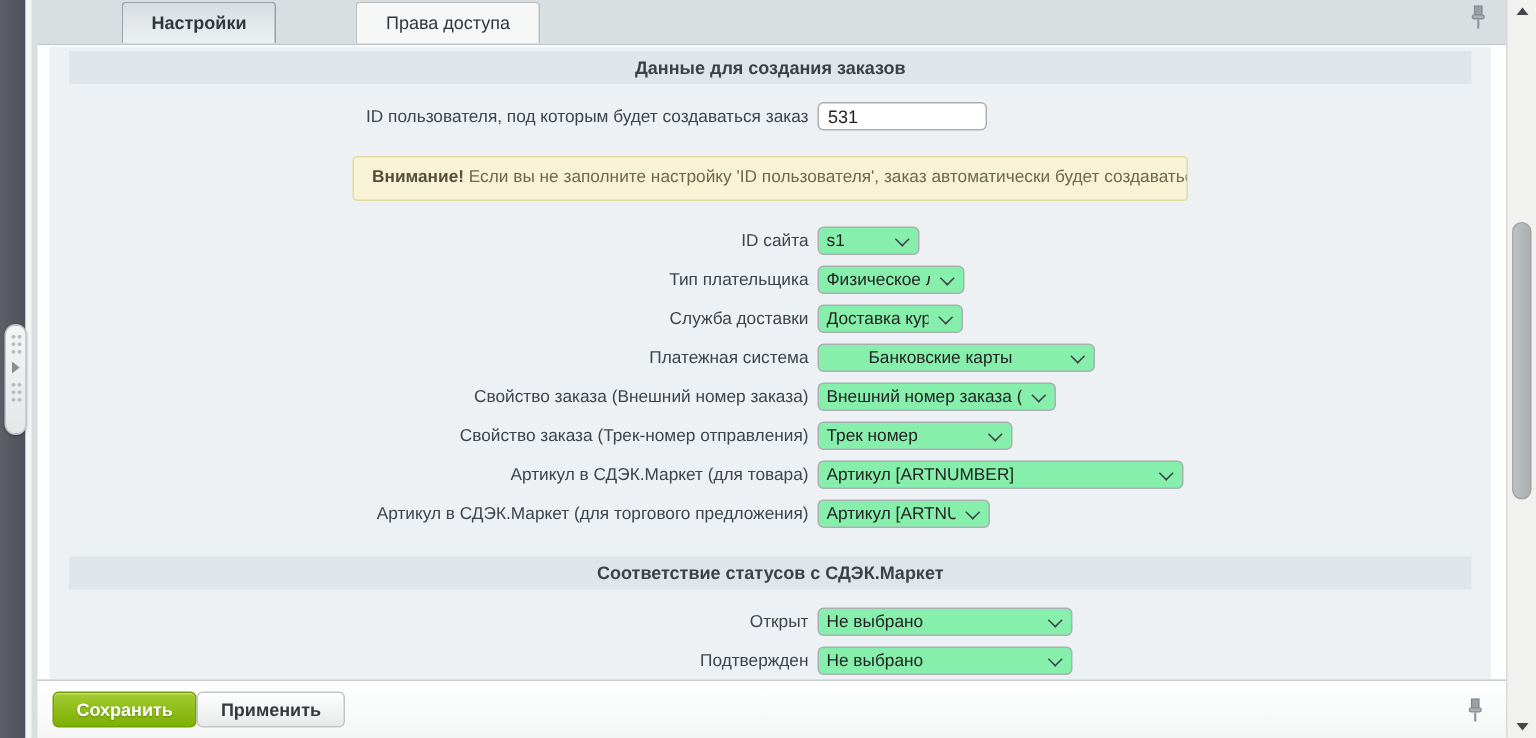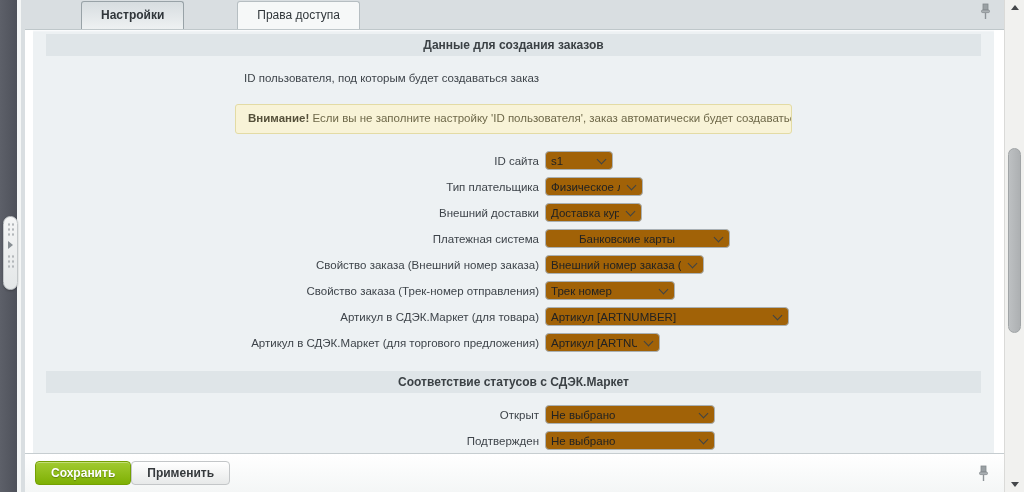--- a/index.html
+++ b/index.html
@@ -97,21 +97,21 @@
   }
   .sel { position:relative; display:inline-block; }
   .sel::after {
     content:''; position:absolute; right:8px; top:5px; width:6px; height:6px;
     border-right:1.5px solid #3f4447; border-bottom:1.5px solid #3f4447;
     transform:rotate(45deg); pointer-events:none;
   }
   select {
     height:19px; padding:0 22px 0 5px;
     border:1px solid #a9b0b4; border-radius:4px;
-    background:#a16207; font-family:"Liberation Sans", sans-serif;
+    background:#86efac; font-family:"Liberation Sans", sans-serif;
     font-size:11.5px; color:#222;
     -webkit-appearance:none; appearance:none;
   }
 
   #row-userid { margin-top:12px; }
   #warnbox {
     width:557px; height:30px; margin:17px auto;
     background:#f8f3d7; border:1px solid #e3dba4; border-radius:3px;
     padding:7px 10px 0 12px; font-size:11.5px; color:#6e6849;
     white-space:nowrap; overflow:hidden;
@@ -170,20 +170,21 @@
     </svg>
   </span>
 
   <div id="panel">
     <div id="panel-inner">
 
       <div class="band">Данные для создания заказов</div>
 
       <div class="frow" id="row-userid">
         <label class="flabel">ID пользователя, под которым будет создаваться заказ</label>
+        <input type="text" value="531" style="">
       </div>
 
       <div id="warnbox">
         <b>Внимание!</b><span> Если вы не заполните настройку 'ID пользователя', заказ автоматически будет создаваться под пользователем с ID = 1</span>
       </div>
 
       <div id="rows1">
   <div class="frow">
     <label class="flabel">ID сайта</label>
     <span class="sel">
@@ -192,21 +193,21 @@
   </div>
 
   <div class="frow">
     <label class="flabel">Тип плательщика</label>
     <span class="sel">
       <select style="width: 98px;"><option>Физическое лицо</option></select>
     </span>
   </div>
 
   <div class="frow">
-    <label class="flabel">Внешний доставки</label>
+    <label class="flabel">Служба доставки</label>
     <span class="sel">
       <select style="width: 97px;"><option>Доставка курьером</option></select>
     </span>
   </div>
 
   <div class="frow">
     <label class="flabel">Платежная система</label>
     <span class="sel">
       <select style="width: 185px; padding-left: 33px;"><option>Банковские карты</option></select>
     </span>

